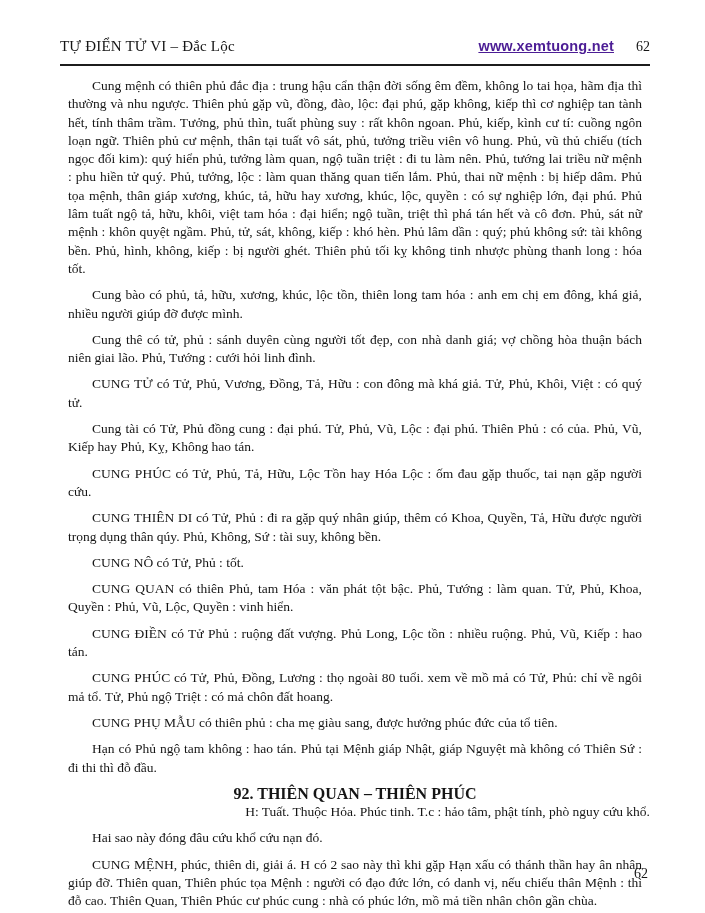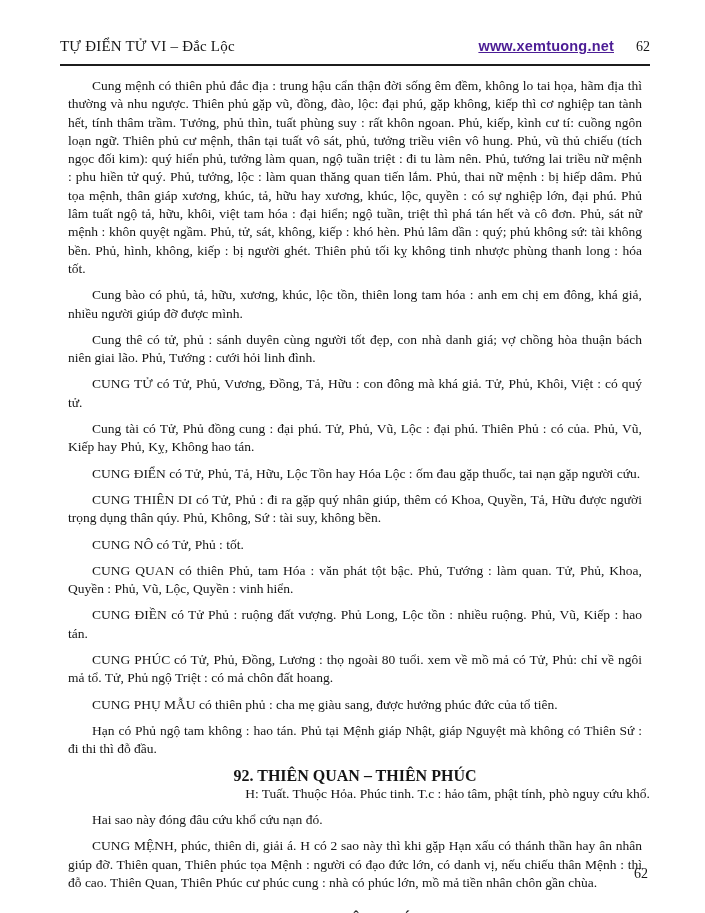--- a/index.html
+++ b/index.html
@@ -91,21 +91,21 @@
   </header>
 
   <div class="header-rule"></div>
 
   <main class="doc-body">
     <p class="para">Cung mệnh có thiên phủ đắc địa : trung hậu cẩn thận đời sống êm đềm, không lo tai họa, hãm địa thì thường và nhu ngược. Thiên phủ gặp vũ, đồng, đào, lộc: đại phú, gặp không, kiếp thì cơ nghiệp tan tành hết, tính thâm trầm. Tưởng, phủ thìn, tuất phùng suy : rất khôn ngoan. Phủ, kiếp, kình cư tí: cuồng ngôn loạn ngữ. Thiên phủ cư mệnh, thân tại tuất vô sát, phủ, tưởng triều viên vô hung. Phủ, vũ thủ chiếu (tích ngọc đối kim): quý hiển phủ, tưởng làm quan, ngộ tuần triệt : đi tu làm nên. Phủ, tướng lai triều nữ mệnh : phu hiền tử quý. Phủ, tưởng, lộc : làm quan thăng quan tiến lắm. Phủ, thai nữ mệnh : bị hiếp dâm. Phủ tọa mệnh, thân giáp xương, khúc, tả, hữu hay xương, khúc, lộc, quyền : có sự nghiệp lớn, đại phú. Phủ lâm tuất ngộ tả, hữu, khôi, việt tam hóa : đại hiển; ngộ tuần, triệt thì phá tán hết và cô đơn. Phủ, sát nữ mệnh : khôn quyệt ngầm. Phủ, tử, sát, không, kiếp : khó hèn. Phủ lâm dần : quý; phủ không sứ: tài không bền. Phủ, hình, không, kiếp : bị người ghét. Thiên phủ tối kỵ không tinh nhược phùng thanh long : hóa tốt.</p>
     <p class="para">Cung bào có phủ, tả, hữu, xương, khúc, lộc tồn, thiên long tam hóa : anh em chị em đông, khá giả, nhiều người giúp đỡ được mình.</p>
     <p class="para">Cung thê có tử, phủ : sánh duyên cùng người tốt đẹp, con nhà danh giá; vợ chồng hòa thuận bách niên giai lão. Phủ, Tướng : cưới hỏi linh đình.</p>
     <p class="para">CUNG TỬ có Tử, Phủ, Vương, Đồng, Tả, Hữu : con đông mà khá giả. Tử, Phủ, Khôi, Việt : có quý tử.</p>
     <p class="para">Cung tài có Tử, Phủ đồng cung : đại phú. Tử, Phủ, Vũ, Lộc : đại phú. Thiên Phủ : có của. Phủ, Vũ, Kiếp hay Phủ, Kỵ, Không hao tán.</p>
-    <p class="para">CUNG ĐIỂN có Tử, Phủ, Tả, Hữu, Lộc Tồn hay Hóa Lộc : ốm đau gặp thuốc, tai nạn gặp người cứu.</p>
+    <p class="para">CUNG PHÚC có Tử, Phủ, Tả, Hữu, Lộc Tồn hay Hóa Lộc : ốm đau gặp thuốc, tai nạn gặp người cứu.</p>
     <p class="para">CUNG THIÊN DI có Tử, Phủ : đi ra gặp quý nhân giúp, thêm có Khoa, Quyền, Tả, Hữu được người trọng dụng thân qúy. Phủ, Không, Sứ : tài suy, không bền.</p>
     <p class="para">CUNG NÔ có Tử, Phủ : tốt.</p>
     <p class="para">CUNG QUAN có thiên Phủ, tam Hóa : văn phát tột bậc. Phủ, Tướng : làm quan. Tử, Phủ, Khoa, Quyền : Phủ, Vũ, Lộc, Quyền : vinh hiển.</p>
     <p class="para">CUNG ĐIỀN có Tử Phủ : ruộng đất vượng. Phủ Long, Lộc tồn : nhiều ruộng. Phủ, Vũ, Kiếp : hao tán.</p>
     <p class="para">CUNG PHÚC có Tử, Phủ, Đồng, Lương : thọ ngoài 80 tuổi. xem về mồ mả có Tử, Phủ: chỉ về ngôi mả tổ. Tử, Phủ ngộ Triệt : có mả chôn đất hoang.</p>
     <p class="para">CUNG PHỤ MẪU có thiên phủ : cha mẹ giàu sang, được hưởng phúc đức của tổ tiên.</p>
     <p class="para">Hạn có Phủ ngộ tam không : hao tán. Phủ tại Mệnh giáp Nhật, giáp Nguyệt mà không có Thiên Sứ : đi thi thì đỗ đầu.</p>
     <p class="heading">92. THIÊN QUAN – THIÊN PHÚC</p>
     <p class="centerline">H: Tuất. Thuộc Hỏa. Phúc tinh. T.c : hảo tâm, phật tính, phò nguy cứu khổ.</p>
     <p class="para">Hai sao này đóng đâu cứu khổ cứu nạn đó.</p>

